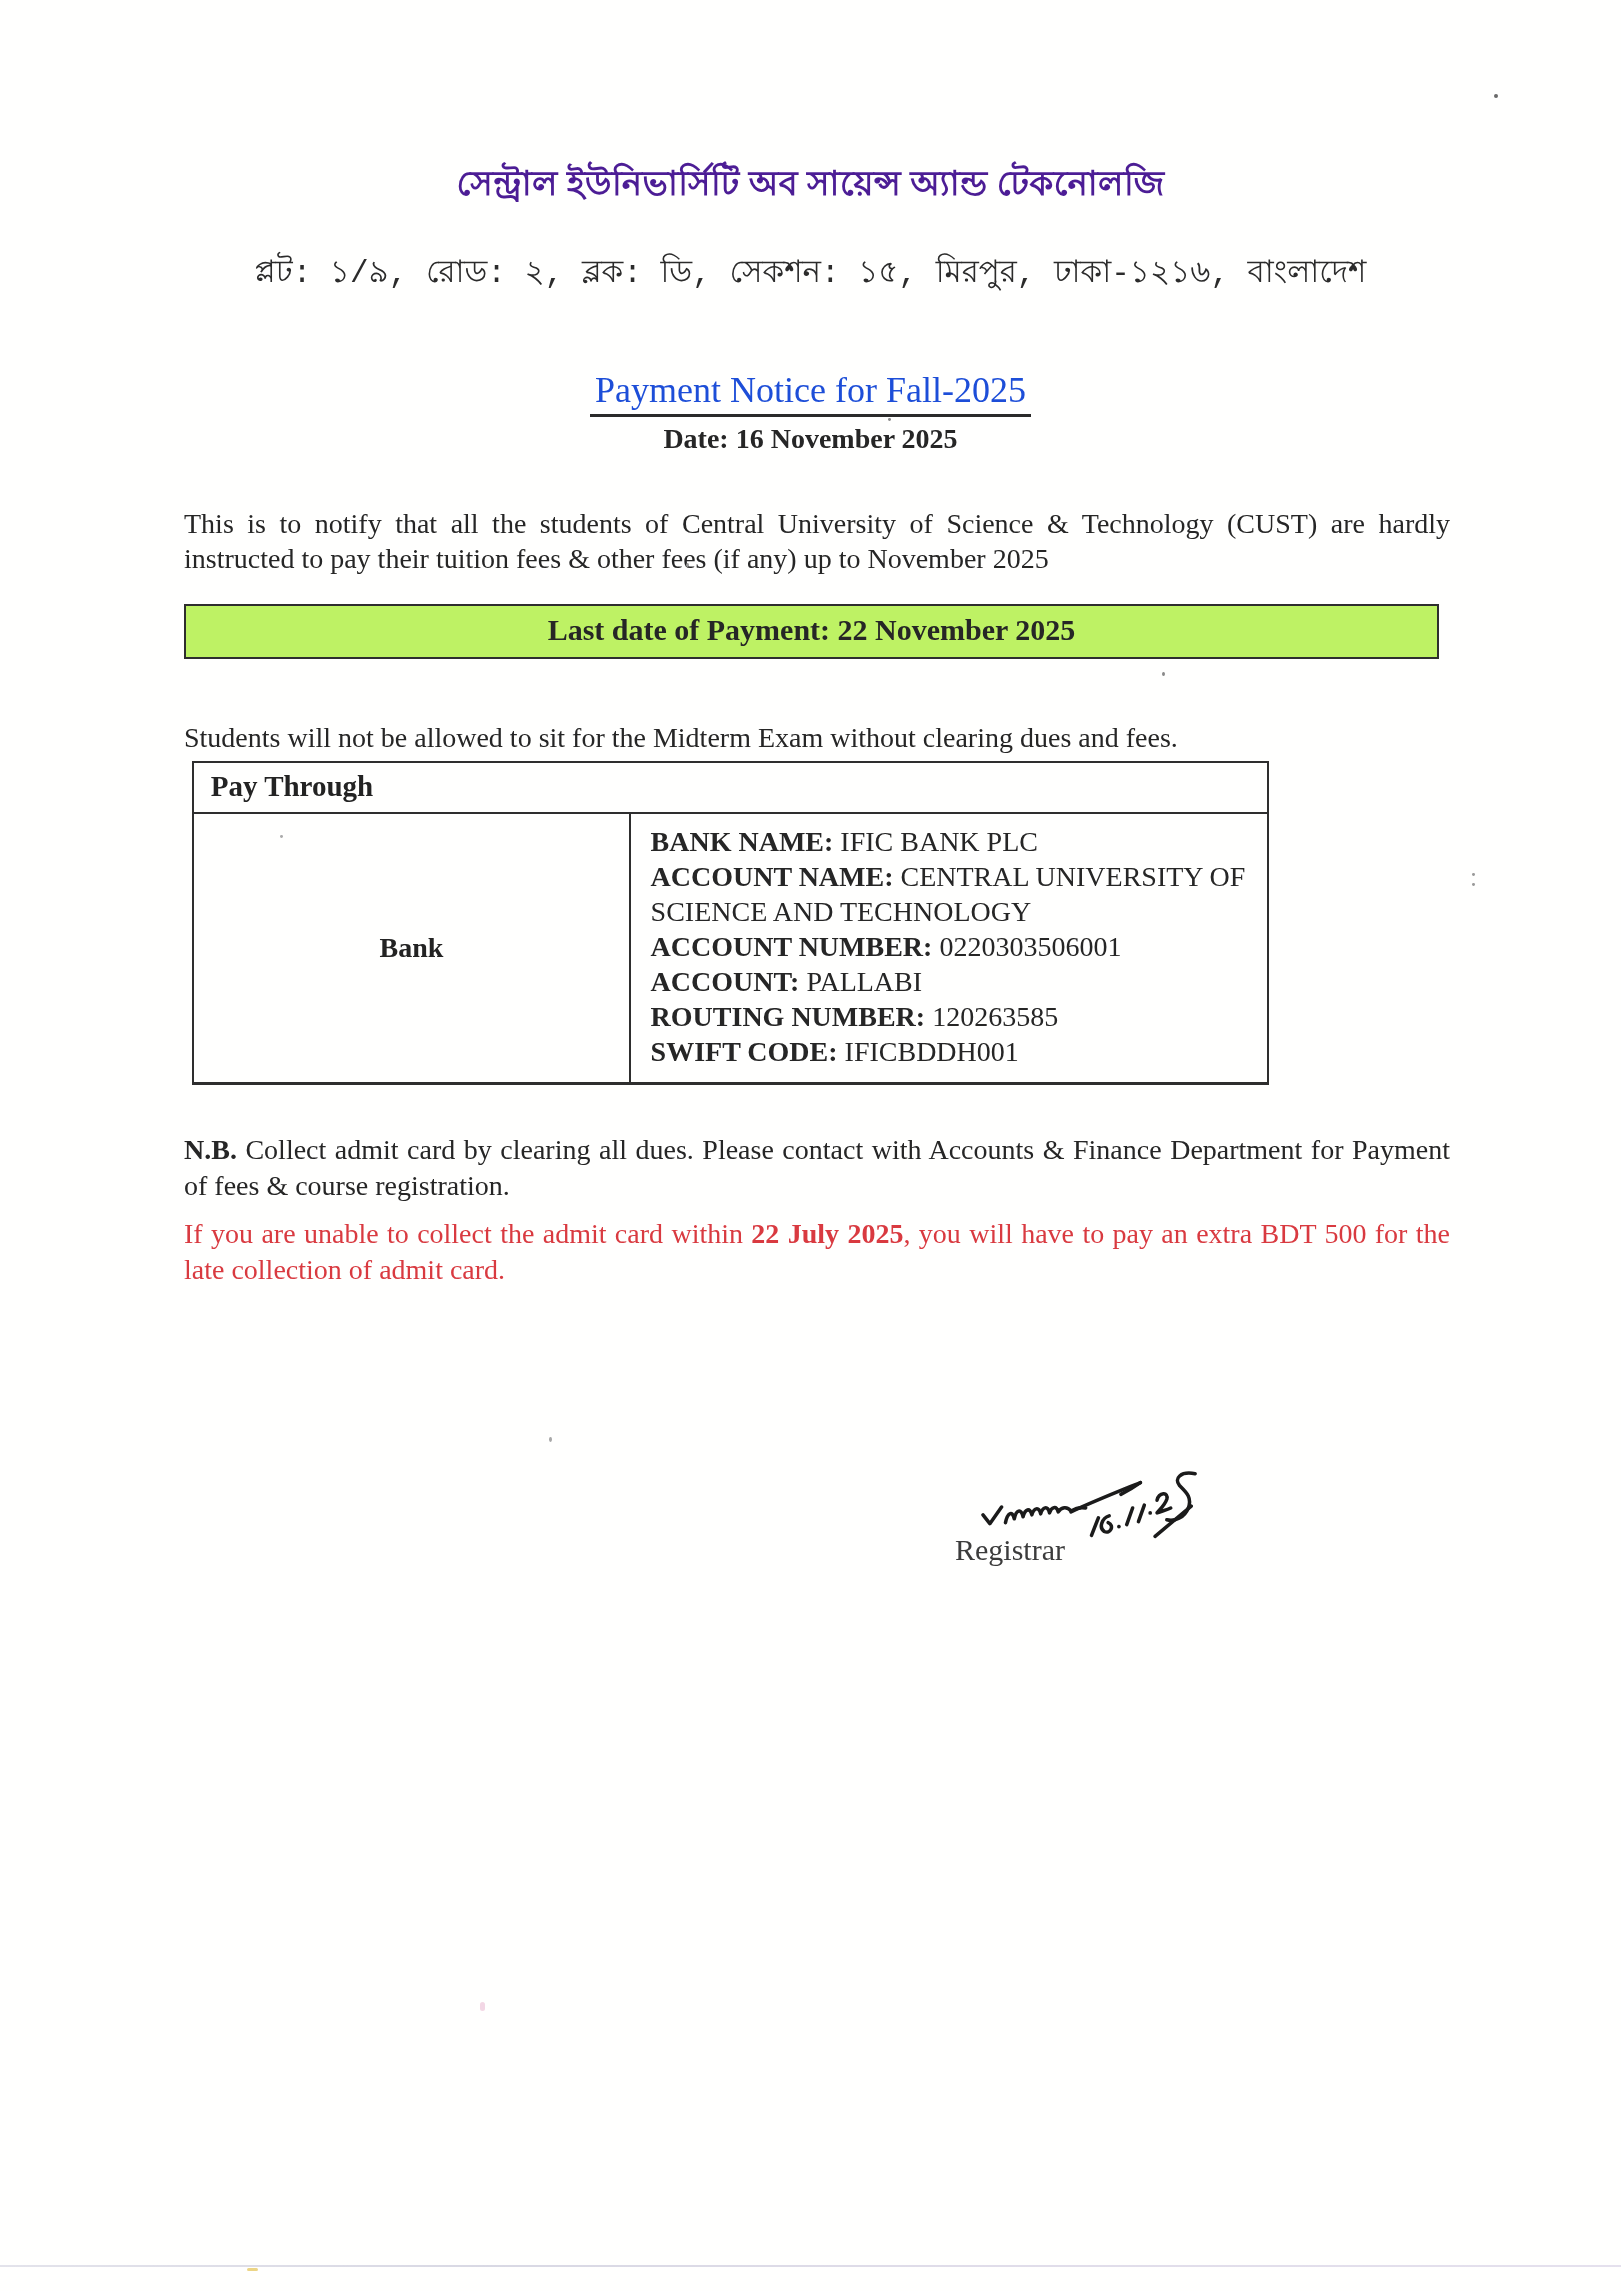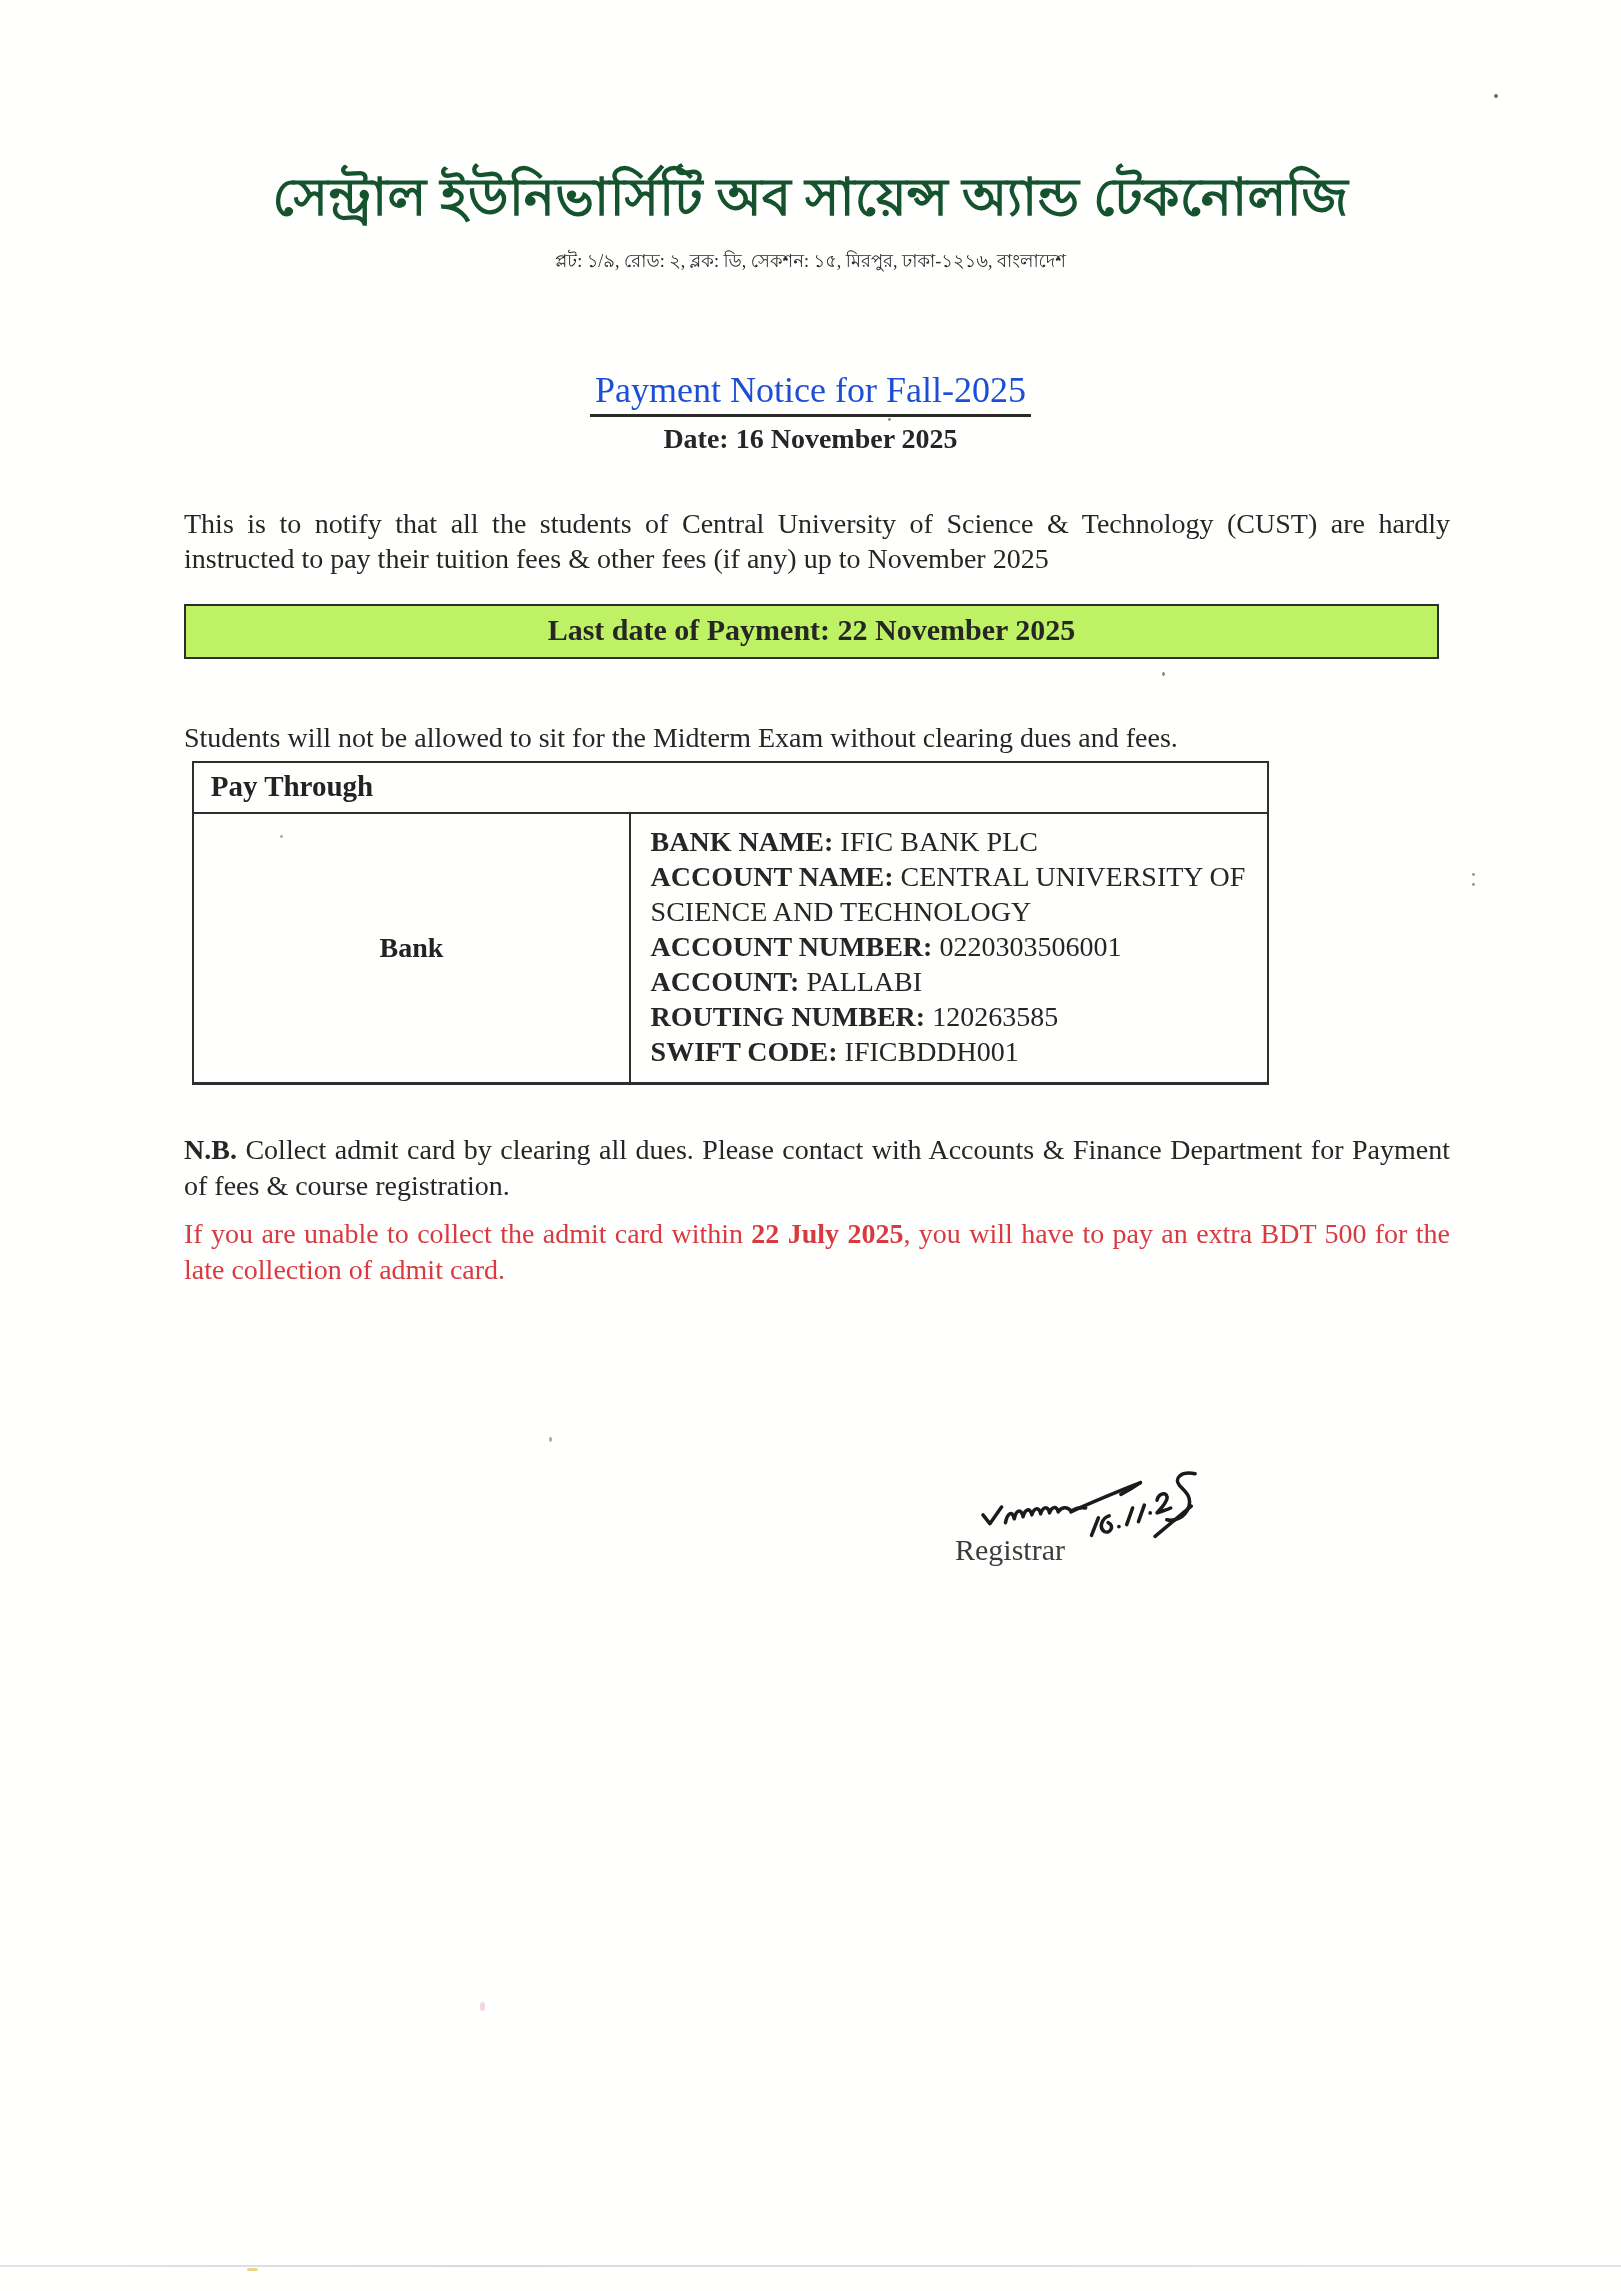--- a/index.html
+++ b/index.html
@@ -9,27 +9,27 @@
     margin:0 auto;
     background:#fffffe;
     font-family:"Liberation Serif","DejaVu Serif",serif;
     color:#242424;
     overflow:hidden;
   }
   .abs { position:absolute; }
   .centered { left:0; right:0; text-align:center; }
 
   .bn-title {
-    top:157px; font-size:52px; font-weight:bold; color:#14532d;
+    top:157px; font-size:34px; font-weight:bold; color:#4c1d95;
     letter-spacing:0.5px;
     font-family:"Liberation Serif","DejaVu Sans",serif;
   }
   .bn-address {
-    top:247px; font-size:18px; color:#2b2b2b;
-    font-family:Liberation Serif, serif;
+    top:247px; font-size:31px; color:#2b2b2b;
+    font-family:Liberation Mono, monospace;
   }
 
   .notice-title-wrap { top:369px; }
   .notice-title {
     display:inline-block;
     font-size:36px; font-weight:normal; color:#1d4ed8;
     border-bottom:3.9px solid #2a2a2a;
     padding:0 4.9px 2.9px 4.9px;
   }
   .notice-date { top:423px; font-size:28px; font-weight:bold; color:#262626; }

